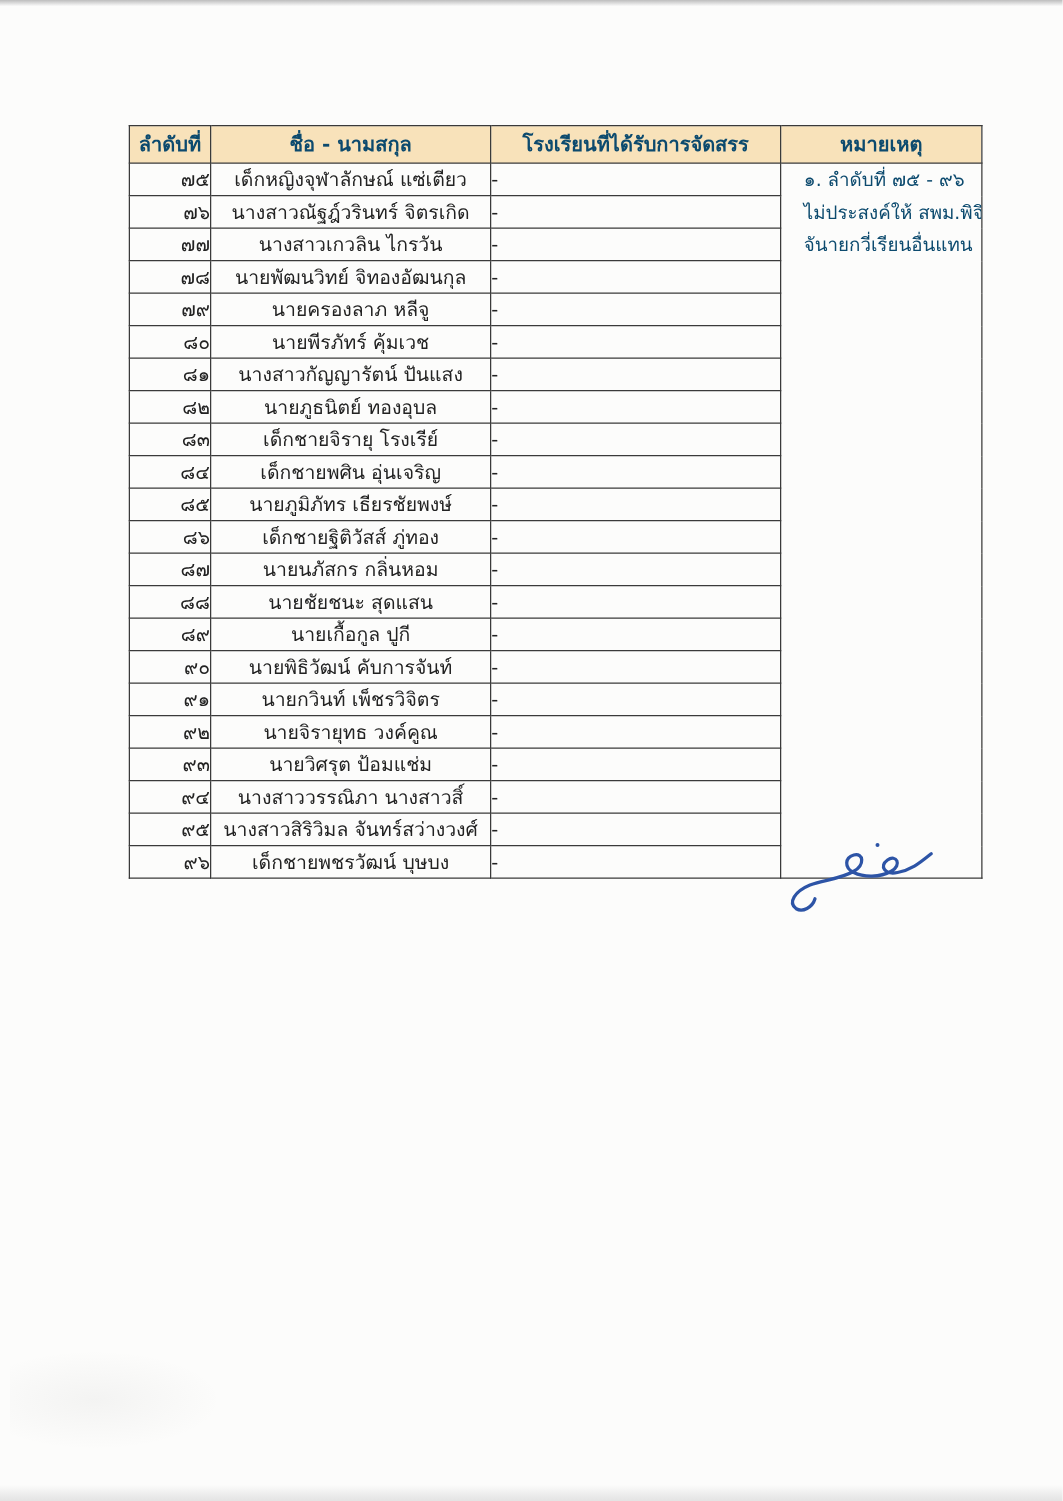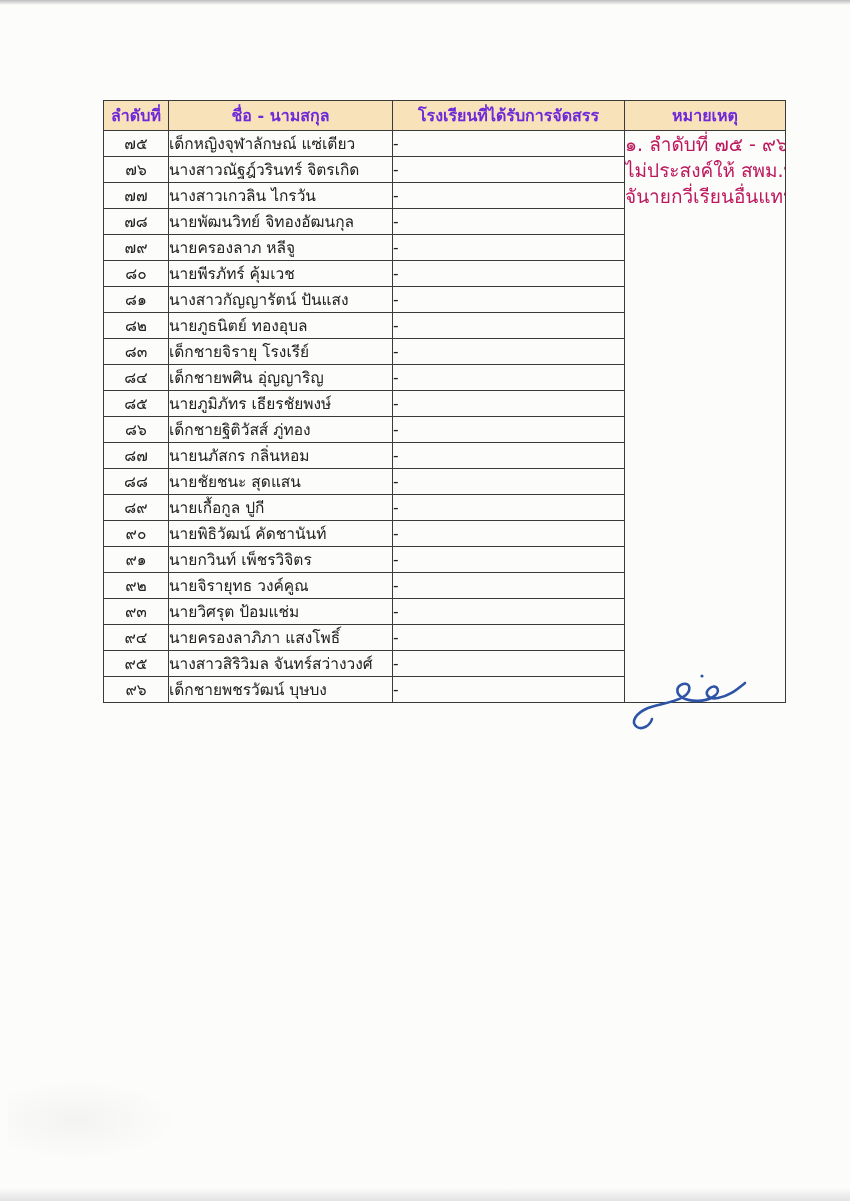--- a/index.html
+++ b/index.html
@@ -31,30 +31,30 @@
   .doc-table col.c-name{width:224px;}
   .doc-table col.c-school{width:232px;}
   .doc-table col.c-remark{width:161px;}
   .doc-table th,.doc-table td{
     border:1px solid #3a3a3a;
     padding:0;overflow:hidden;white-space:nowrap;
   }
   .doc-table thead tr{height:30px;}
   .doc-table th{
     background:var(--header-bg,#f8e2ba);
-    font-weight:600;font-size:16px;text-align:center;color:#6d28d9;
-  }
-  .cell-no{text-align:center;margin-top:20px;}
-  .cell-name{text-align:left;padding-left:10px;}
+    font-weight:600;font-size:16px;text-align:center;color:#0c4a6e;
+  }
+  .cell-no{text-align:right;margin-top:20px;}
+  .cell-name{text-align:center;padding-left:10px;}
   .cell-school{text-align:left;padding-left:14px;}
   .cell-remark{
     vertical-align:top;text-align:left;
     padding:5px 2px 0 6px;white-space:normal;
   }
-  .remark-line{line-height:26px;font-size:19px;color:#be185d;}
+  .remark-line{line-height:26px;font-size:15px;color:#0c4a6e;margin-left:18px;}
   .signature{
     position:absolute;left:603px;top:670px;width:150px;height:64px;
   }
 </style>
 </head>
 <body>
 
 <div class="scan-top-edge"></div>
 <div class="scan-smudge"></div>
 <div class="scan-bottom-edge"></div>
@@ -120,21 +120,21 @@
         <td class="cell-name">นายภูธนิตย์ ทองอุบล</td>
         <td class="cell-school">-</td>
       </tr>
       <tr>
         <td class="cell-no">๘๓</td>
         <td class="cell-name">เด็กชายจิรายุ โรงเรีย์</td>
         <td class="cell-school">-</td>
       </tr>
       <tr>
         <td class="cell-no">๘๔</td>
-        <td class="cell-name">เด็กชายพศิน อุ่ญญาริญ</td>
+        <td class="cell-name">เด็กชายพศิน อุ่นเจริญ</td>
         <td class="cell-school">-</td>
       </tr>
       <tr>
         <td class="cell-no">๘๕</td>
         <td class="cell-name">นายภูมิภัทร เธียรชัยพงษ์</td>
         <td class="cell-school">-</td>
       </tr>
       <tr>
         <td class="cell-no">๘๖</td>
         <td class="cell-name">เด็กชายฐิติวัสส์ ภู่ทอง</td>
@@ -150,41 +150,41 @@
         <td class="cell-name">นายชัยชนะ สุดแสน</td>
         <td class="cell-school">-</td>
       </tr>
       <tr>
         <td class="cell-no">๘๙</td>
         <td class="cell-name">นายเกื้อกูล ปูกี</td>
         <td class="cell-school">-</td>
       </tr>
       <tr>
         <td class="cell-no">๙๐</td>
-        <td class="cell-name">นายพิธิวัฒน์ คัดชานันท์</td>
+        <td class="cell-name">นายพิธิวัฒน์ คับการจันท์</td>
         <td class="cell-school">-</td>
       </tr>
       <tr>
         <td class="cell-no">๙๑</td>
         <td class="cell-name">นายกวินท์ เพ็ชรวิจิตร</td>
         <td class="cell-school">-</td>
       </tr>
       <tr>
         <td class="cell-no">๙๒</td>
         <td class="cell-name">นายจิรายุทธ วงค์คูณ</td>
         <td class="cell-school">-</td>
       </tr>
       <tr>
         <td class="cell-no">๙๓</td>
         <td class="cell-name">นายวิศรุต ป้อมแช่ม</td>
         <td class="cell-school">-</td>
       </tr>
       <tr>
         <td class="cell-no">๙๔</td>
-        <td class="cell-name">นายครองลาภิภา แสงโพธิ์</td>
+        <td class="cell-name">นางสาววรรณิภา นางสาวสิ์</td>
         <td class="cell-school">-</td>
       </tr>
       <tr>
         <td class="cell-no">๙๕</td>
         <td class="cell-name">นางสาวสิริวิมล จันทร์สว่างวงศ์</td>
         <td class="cell-school">-</td>
       </tr>
       <tr>
         <td class="cell-no">๙๖</td>
         <td class="cell-name">เด็กชายพชรวัฒน์ บุษบง</td>

